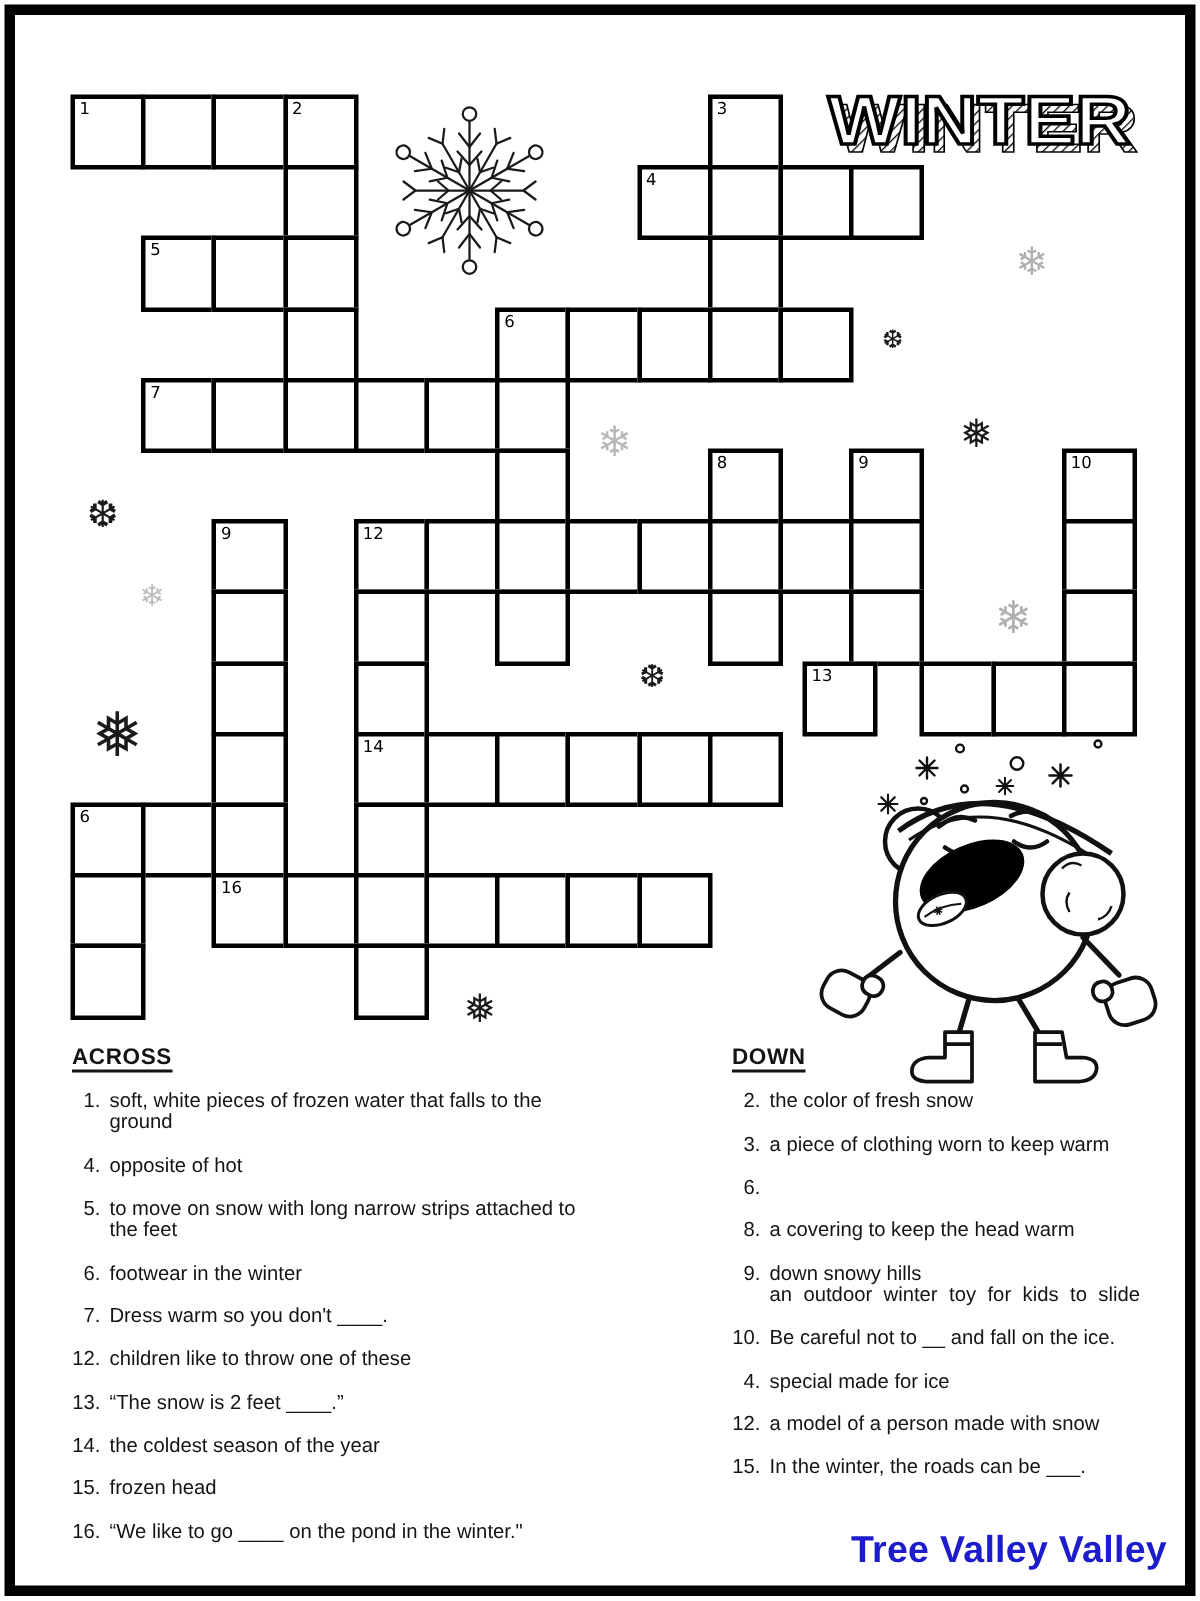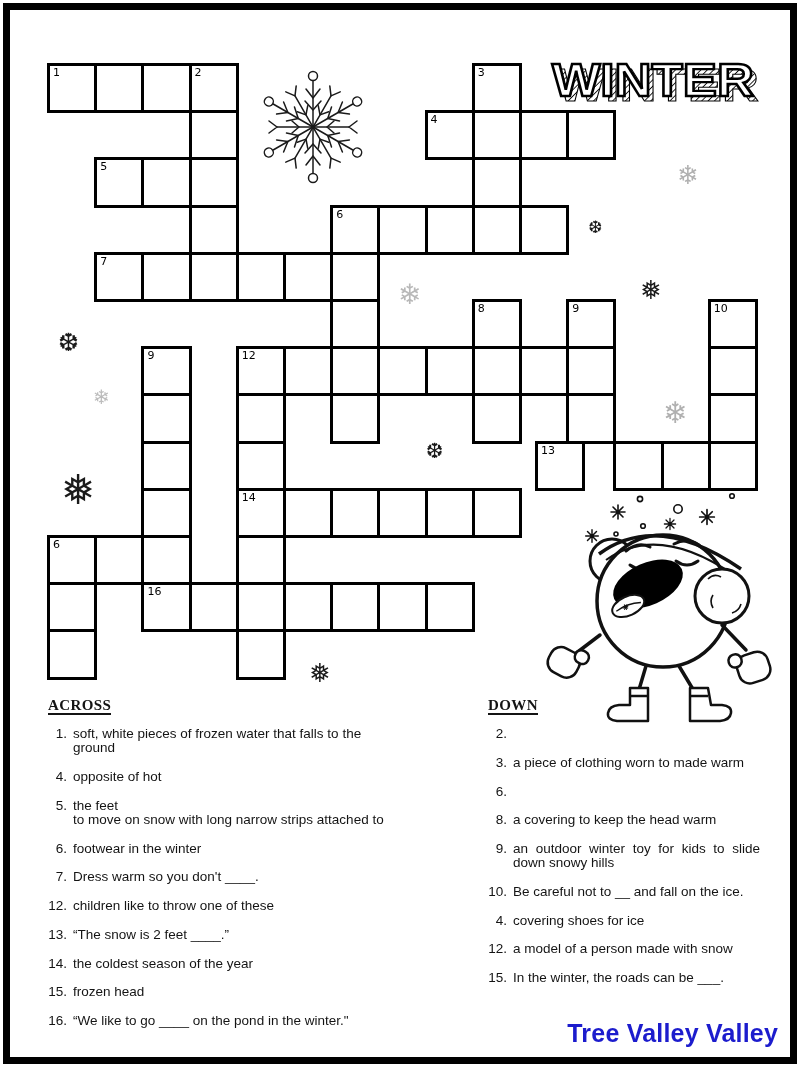--- a/index.html
+++ b/index.html
@@ -14,21 +14,21 @@
         font-family:"DejaVu Sans",sans-serif;}
   
   .flake{position:absolute;line-height:1;font-family:"DejaVu Sans",sans-serif;user-select:none;}
   
   .dec{position:absolute;}
   
   .clues{position:absolute;top:698px;color:#141414;font-size:13.5px;line-height:14.2px;}
   #across-list{left:40px;width:356px;}
   #down-list{left:480px;width:280px;}
   .clue-head{display:inline-block;margin:0 0 12px 8px;font-size:15px;font-weight:bold;
-             letter-spacing:.4px;border-bottom:2px solid #141414;padding-bottom:1px;font-family:Liberation Serif, serif;}
+             letter-spacing:.4px;border-bottom:2px solid #141414;padding-bottom:1px;}
   .clue{display:flex;margin-bottom:14.5px;}
   .clue .num{flex:0 0 27px;width:27px;text-align:right;margin-right:6px;}
   .clue .ctext{flex:1;}
   .cline.just{text-align:justify;text-align-last:justify;}
   
   #brand{position:absolute;top:1019px;right:22px;font-size:25px;font-weight:bold;color:#1c1ccd;
          letter-spacing:.2px;}
   svg text{font-family:"Liberation Sans",sans-serif;}
 </style>
 </head>
@@ -257,22 +257,22 @@
         </div>
         <div class="clue">
           <div class="num">4.</div>
           <div class="ctext">
             <div class="cline">opposite of hot</div>
           </div>
         </div>
         <div class="clue">
           <div class="num">5.</div>
           <div class="ctext">
+            <div class="cline">to move on snow with long narrow strips attached to</div>
             <div class="cline">the feet</div>
-            <div class="cline">to move on snow with long narrow strips attached to</div>
           </div>
         </div>
         <div class="clue">
           <div class="num">6.</div>
           <div class="ctext">
             <div class="cline">footwear in the winter</div>
           </div>
         </div>
         <div class="clue">
           <div class="num">7.</div>
@@ -310,53 +310,56 @@
             <div class="cline">“We like to go ____ on the pond in the winter."</div>
           </div>
         </div>
       </div>
   </div>
   <div class="clues" id="down-list">
     <div class="clue-head">DOWN</div>
     <div id="down-items">
         <div class="clue">
           <div class="num">2.</div>
+          <div class="ctext">
+            <div class="cline">the color of fresh snow</div>
+          </div>
         </div>
         <div class="clue">
           <div class="num">3.</div>
           <div class="ctext">
-            <div class="cline">a piece of clothing worn to made warm</div>
+            <div class="cline">a piece of clothing worn to keep warm</div>
           </div>
         </div>
         <div class="clue">
           <div class="num">6.</div>
         </div>
         <div class="clue">
           <div class="num">8.</div>
           <div class="ctext">
             <div class="cline">a covering to keep the head warm</div>
           </div>
         </div>
         <div class="clue">
           <div class="num">9.</div>
           <div class="ctext">
+            <div class="cline">down snowy hills</div>
             <div class="cline just">an outdoor winter toy for kids to slide</div>
-            <div class="cline">down snowy hills</div>
           </div>
         </div>
         <div class="clue">
           <div class="num">10.</div>
           <div class="ctext">
             <div class="cline">Be careful not to __ and fall on the ice.</div>
           </div>
         </div>
         <div class="clue">
           <div class="num">4.</div>
           <div class="ctext">
-            <div class="cline">covering shoes for ice</div>
+            <div class="cline">special made for ice</div>
           </div>
         </div>
         <div class="clue">
           <div class="num">12.</div>
           <div class="ctext">
             <div class="cline">a model of a person made with snow</div>
           </div>
         </div>
         <div class="clue">
           <div class="num">15.</div>

